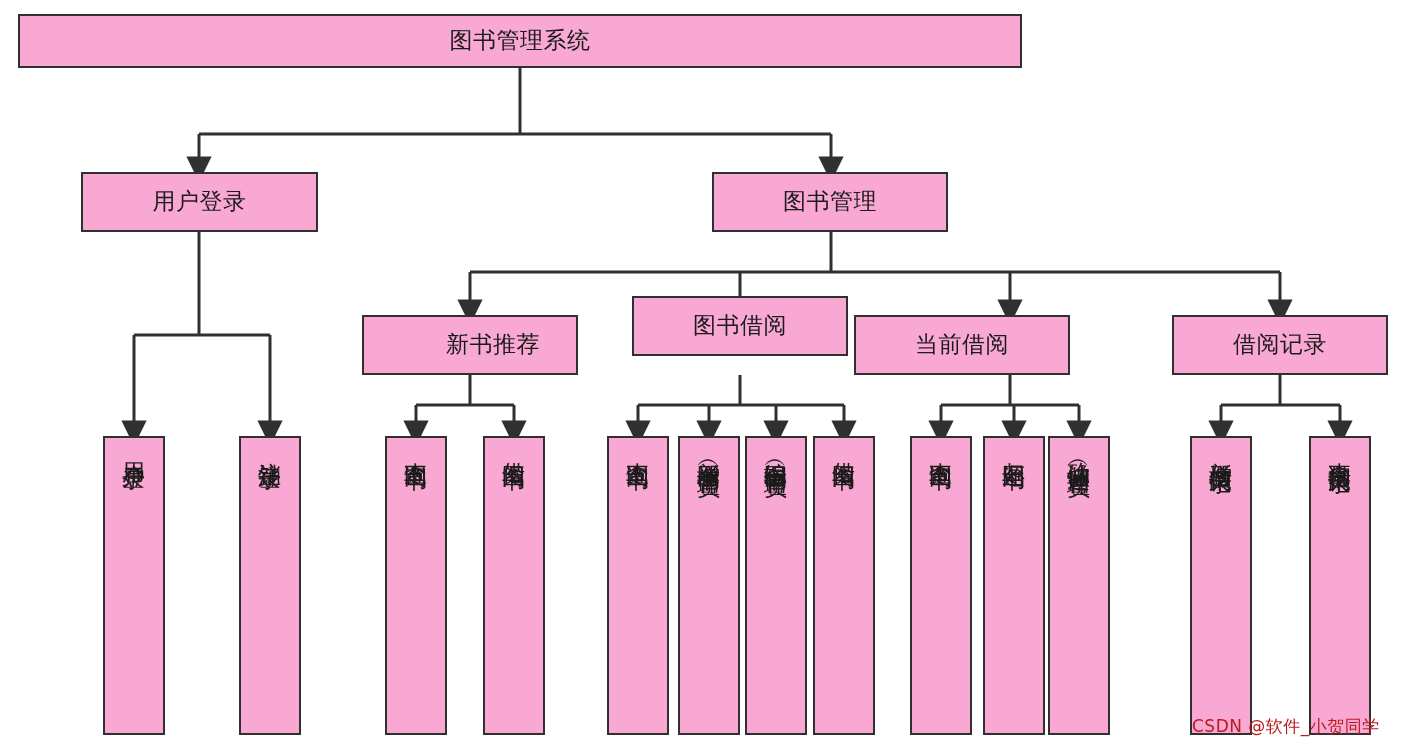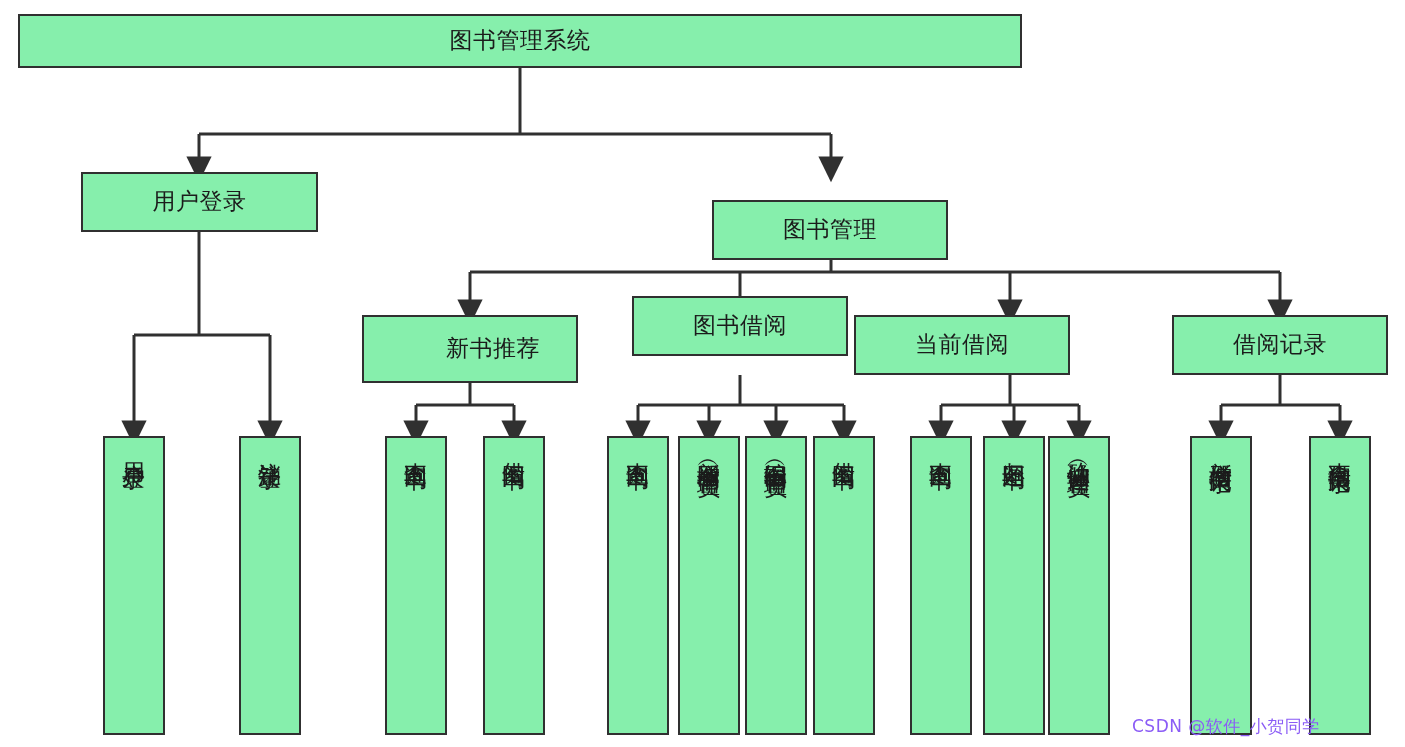--- a/index.html
+++ b/index.html
@@ -24,21 +24,21 @@
     position: absolute;
     left: 0;
     top: 0;
     width: 1405px;
     height: 747px;
     pointer-events: none;
   }
   .node {
     position: absolute;
     box-sizing: border-box;
-    background: #86efac;
+    background: #f9a8d4;
     border: 2.5px solid #303030;
     display: flex;
     align-items: center;
     justify-content: center;
     overflow: hidden;
   }
   .node-h .label {
     font-size: 23px;
     color: #1b1b1b;
     line-height: 1.1;
@@ -55,24 +55,24 @@
     text-orientation: upright;
     font-size: 23px;
     color: #1b1b1b;
     line-height: 1.22;
     letter-spacing: 2px;
     white-space: normal;
     max-height: 290px;
   }
   #watermark {
     position: absolute;
-    left: 1132px;
+    left: 1192px;
     top: 715px;
     font-size: 17px;
-    color: #8b5cf6;
+    color: #b91c1c;
     white-space: nowrap;
     letter-spacing: 0.5px;
   }
 </style>
 </head>
 <body>
 
 <div id="diagram-root">
 
   <svg class="edges" viewBox="0 0 1405 747" xmlns="http://www.w3.org/2000/svg">
@@ -125,25 +125,25 @@
     </g>
   </svg>
 
   <div class="node node-h" id="node-root" style="left: 18px; top: 14px; width: 1004px; height: 54px;">
     <span class="label">图书管理系统</span>
   </div>
 
   <div class="node node-h" id="node-l2-0" style="left: 81px; top: 172px; width: 237px; height: 60px;">
     <span class="label">用户登录</span>
   </div>
-  <div class="node node-h" id="node-l2-1" style="left: 712px; top: 172px; width: 236px; height: 60px; margin-top: 28px;">
+  <div class="node node-h" id="node-l2-1" style="left: 712px; top: 172px; width: 236px; height: 60px;">
     <span class="label">图书管理</span>
   </div>
 
-  <div class="node node-h" id="node-l3-0" style="left: 362px; top: 315px; width: 216px; height: 68px; padding-left: 46px;">
+  <div class="node node-h" id="node-l3-0" style="left: 362px; top: 315px; width: 216px; height: 60px; padding-left: 46px;">
     <span class="label">新书推荐</span>
   </div>
   <div class="node node-h" id="node-l3-1" style="left: 632px; top: 296px; width: 216px; height: 60px;">
     <span class="label">图书借阅</span>
   </div>
   <div class="node node-h" id="node-l3-2" style="left: 854px; top: 315px; width: 216px; height: 60px;">
     <span class="label">当前借阅</span>
   </div>
   <div class="node node-h" id="node-l3-3" style="left: 1172px; top: 315px; width: 216px; height: 60px; justify-content: center;">
     <span class="label">借阅记录</span>

